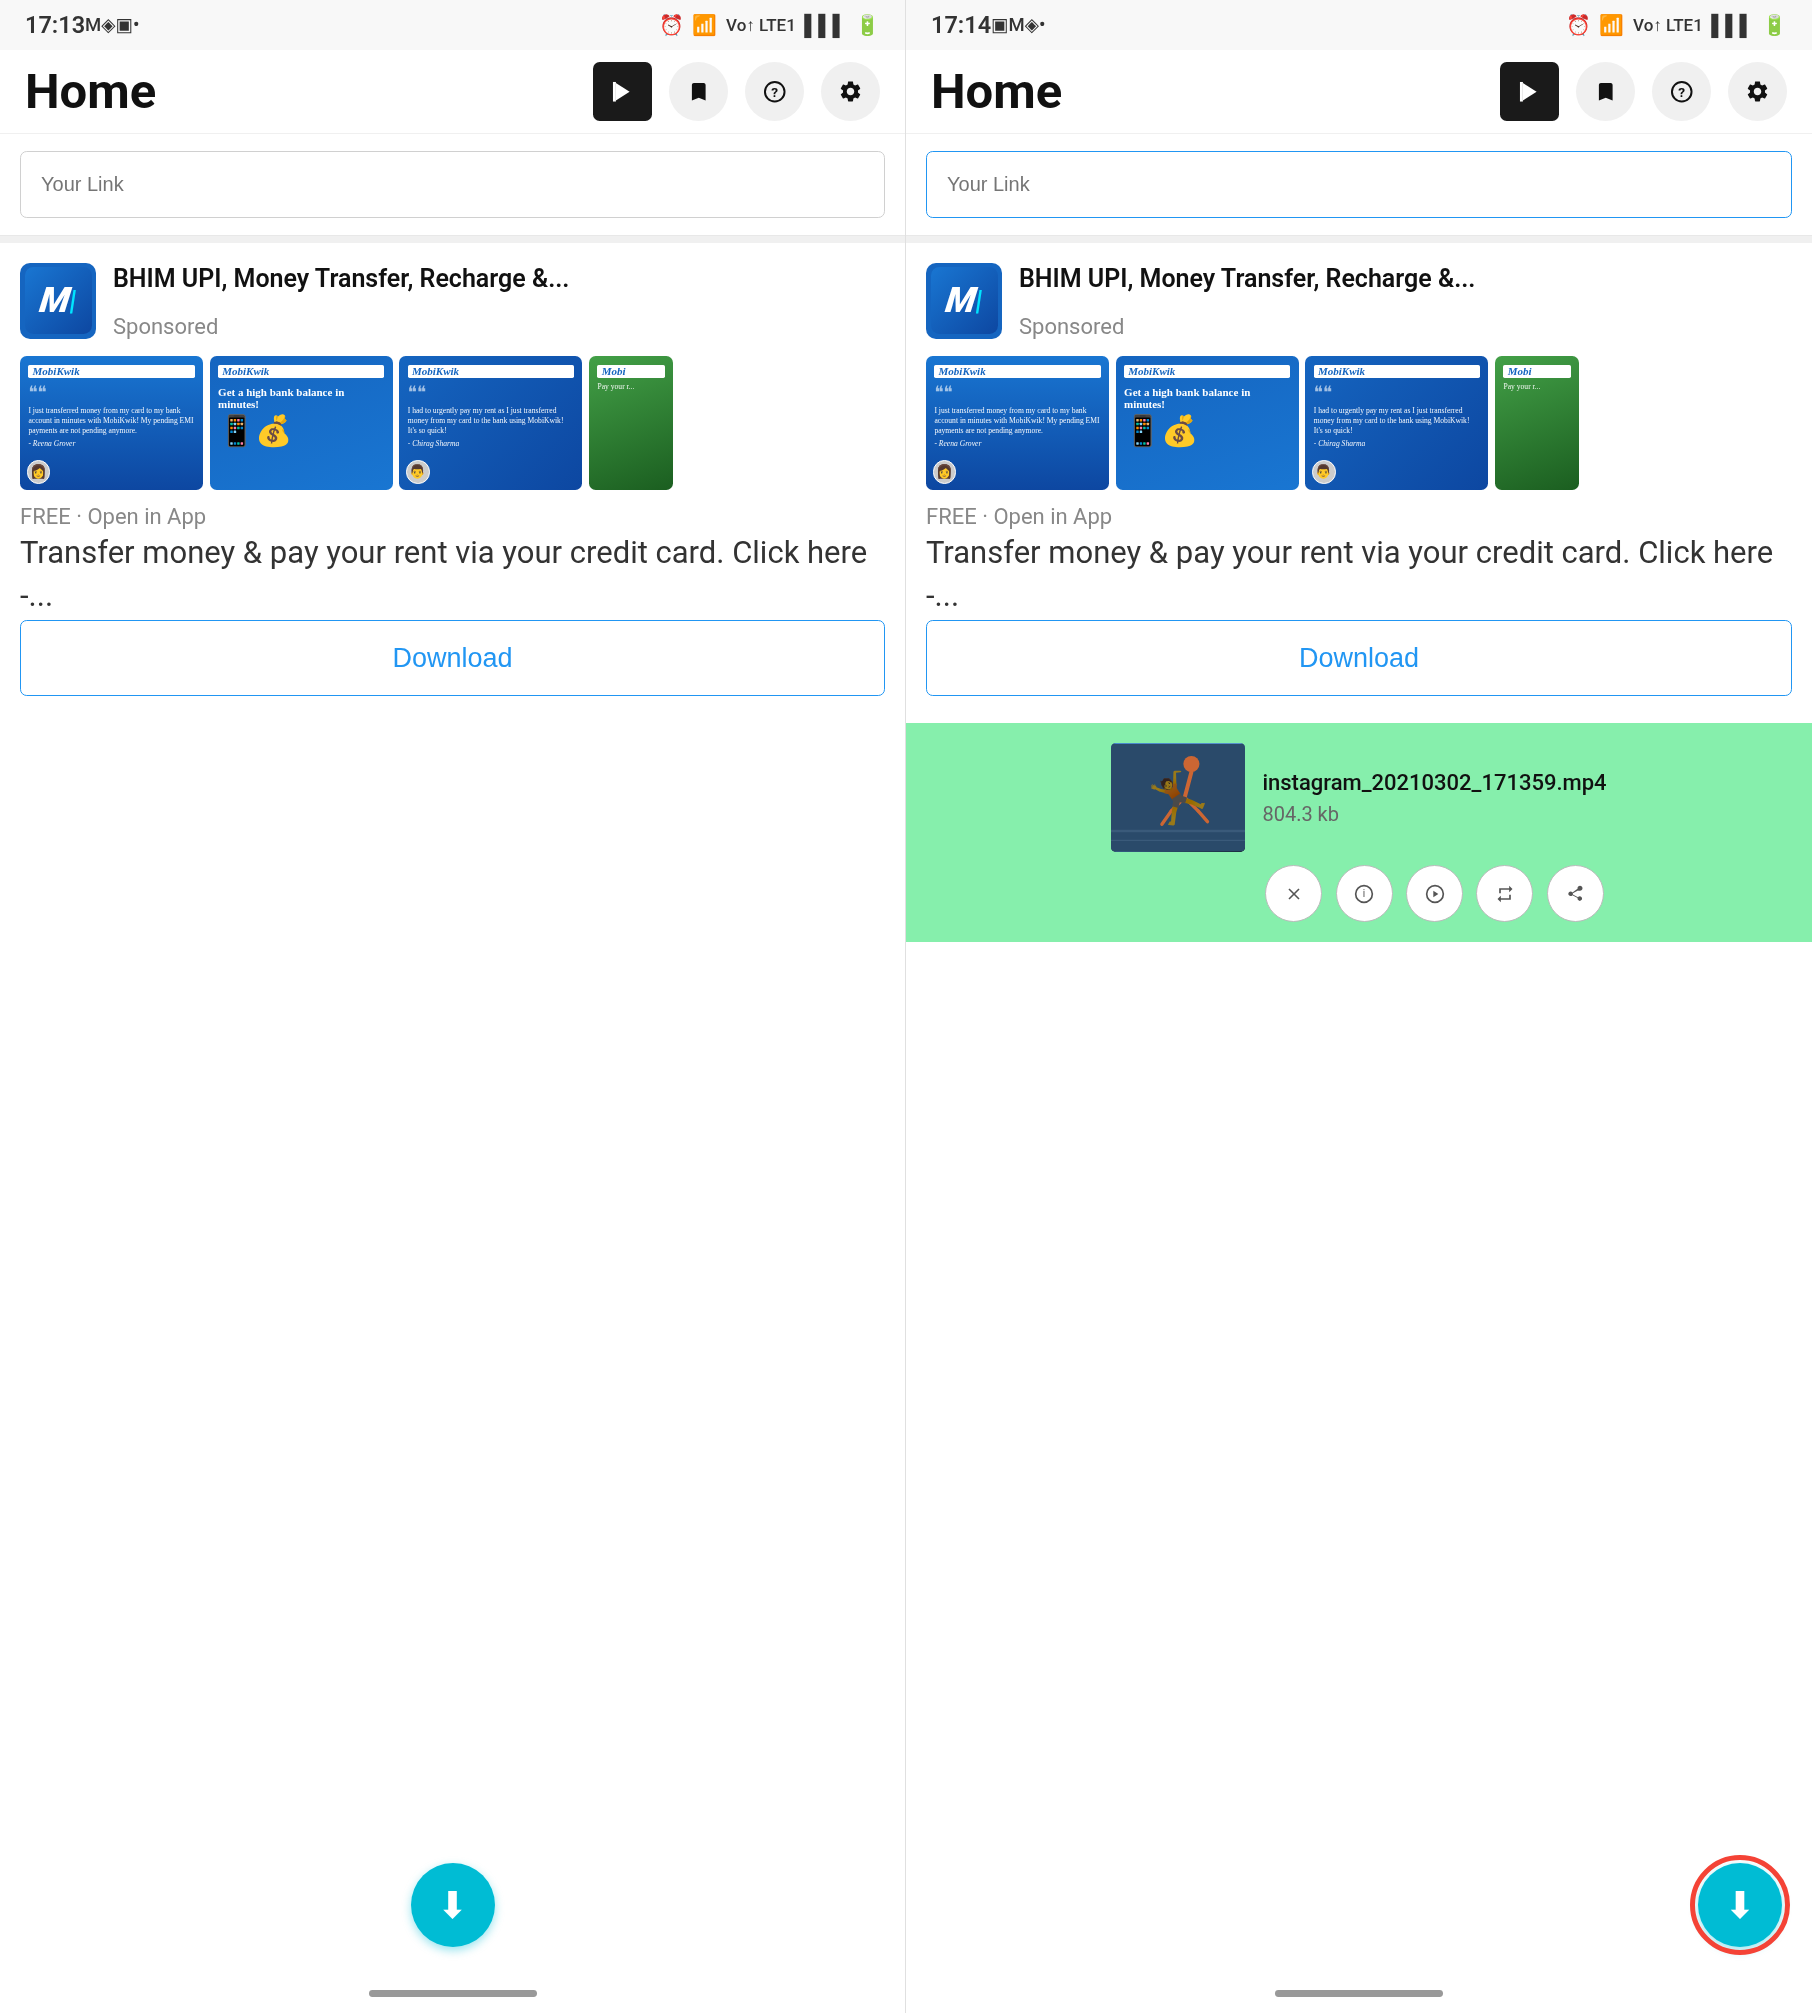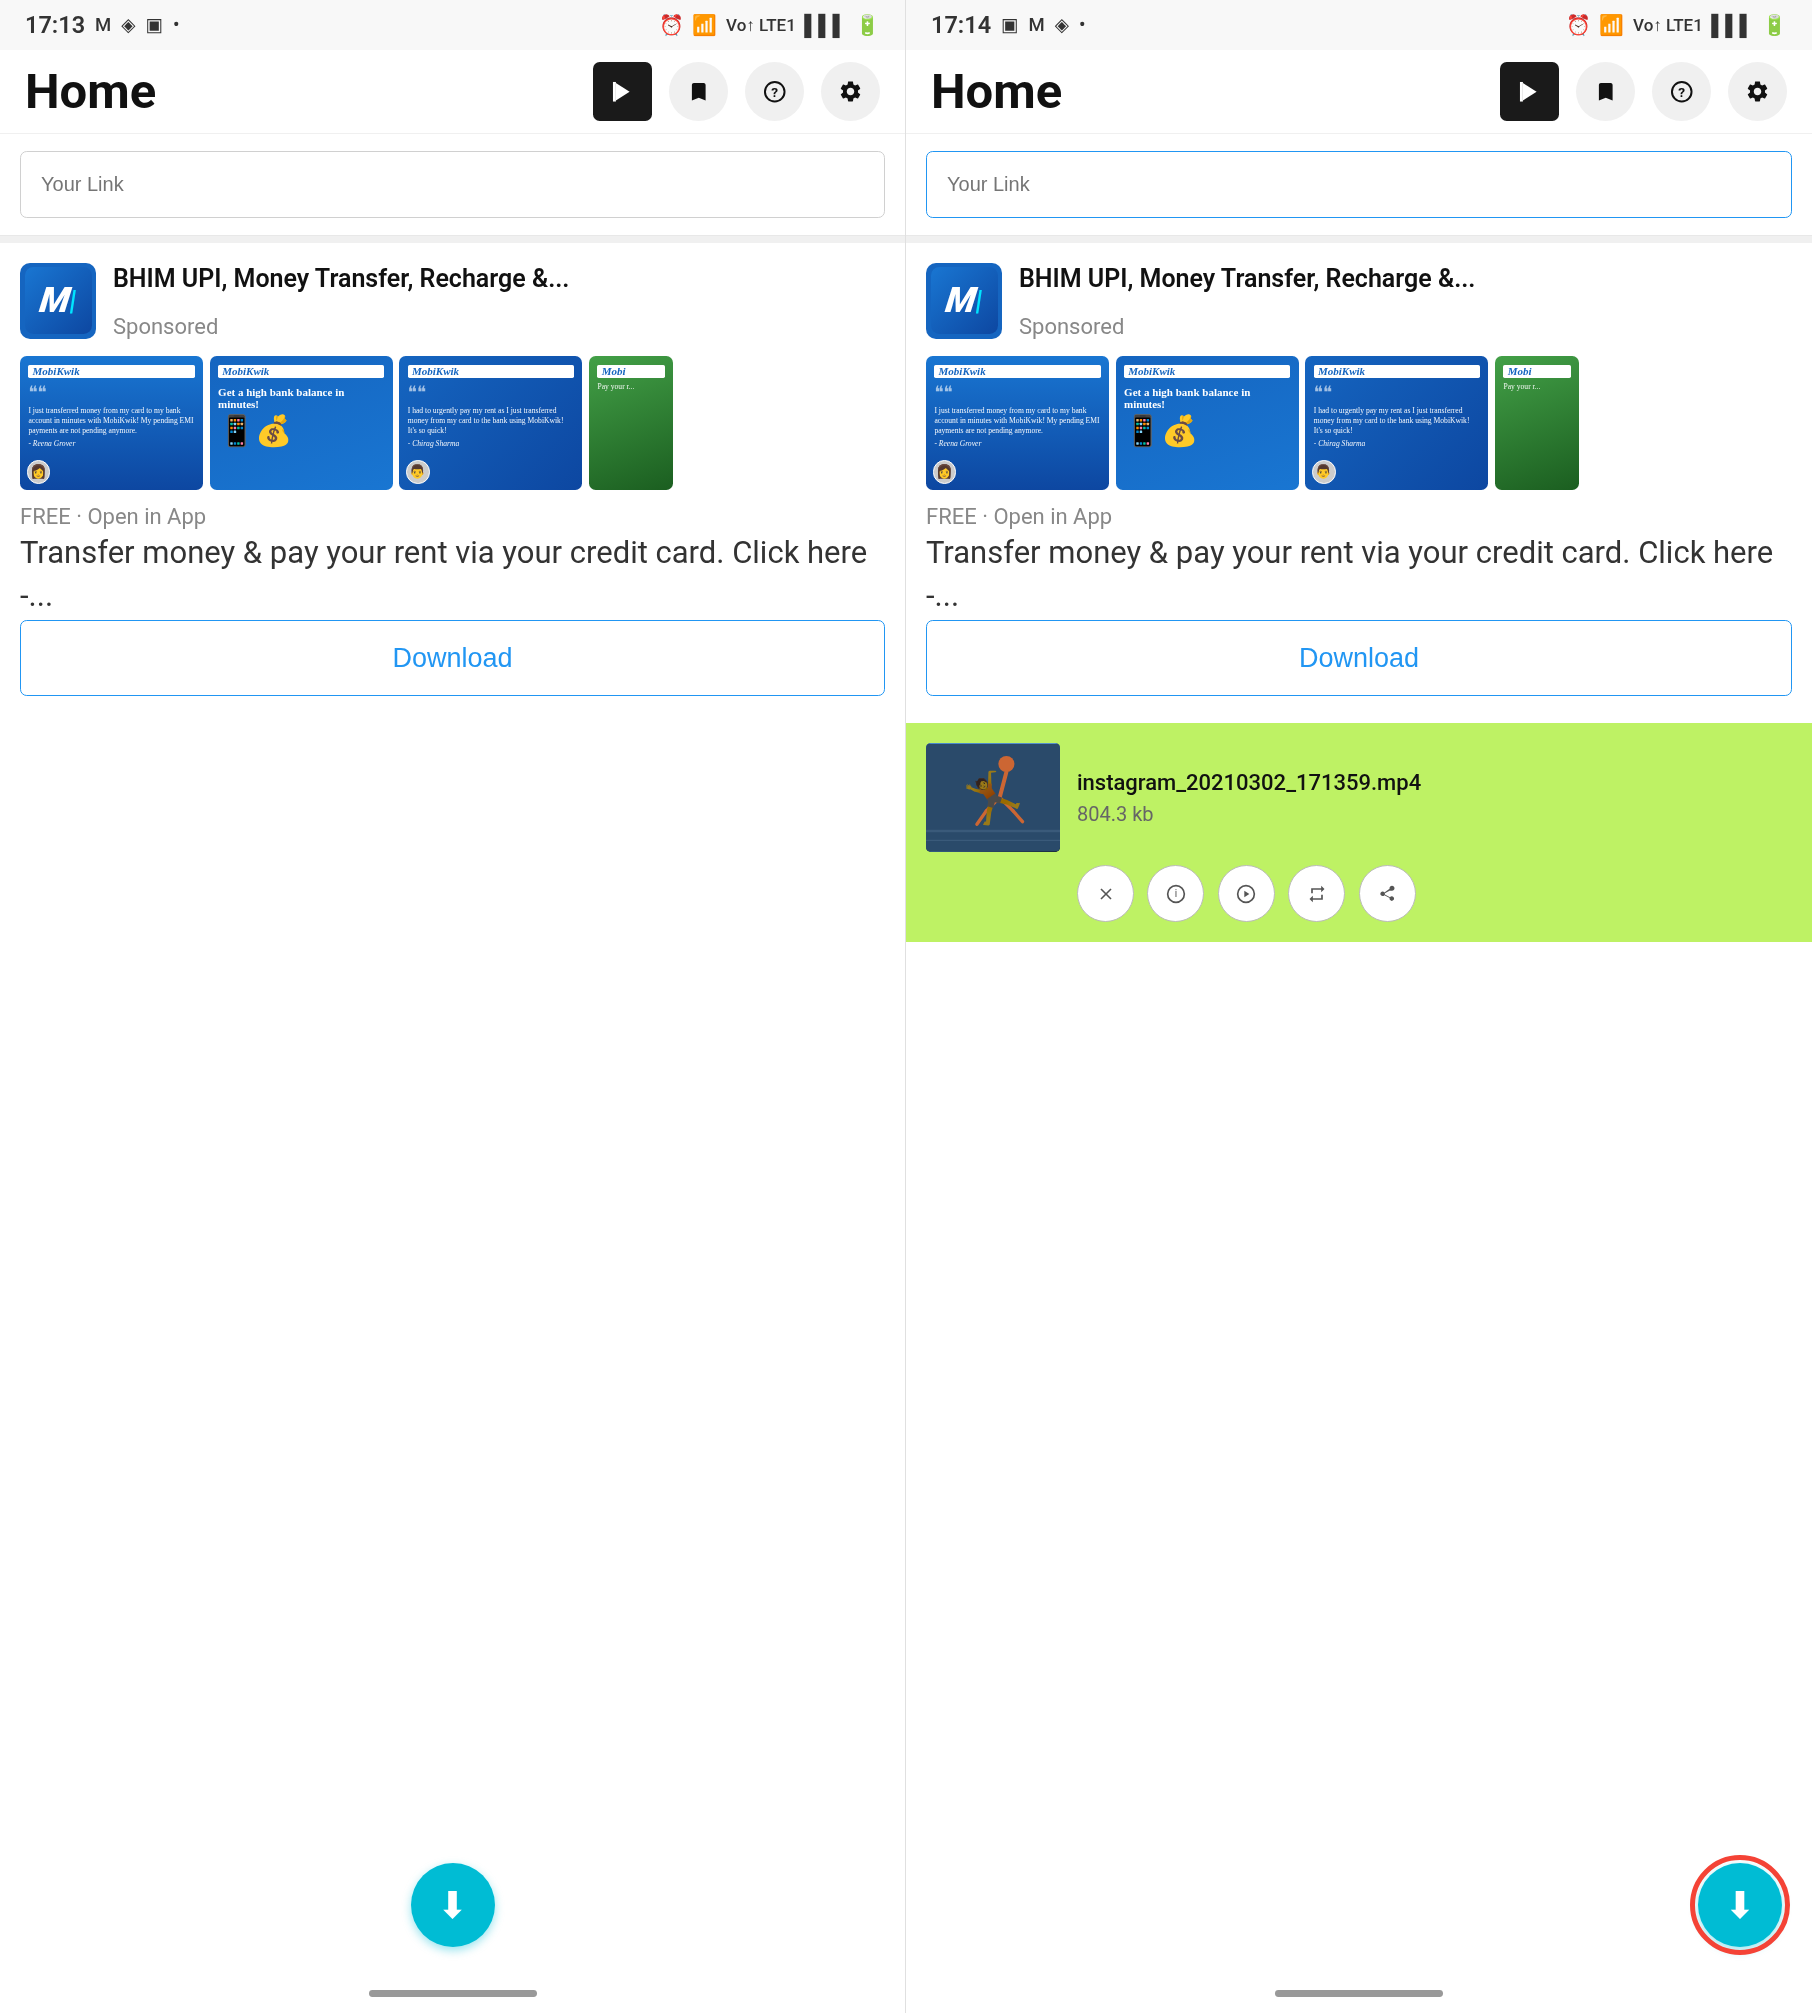--- a/index.html
+++ b/index.html
@@ -31,21 +31,20 @@
       align-items: center;
       justify-content: space-between;
       padding: 0 25px;
       font-size: 23.5px;
       font-weight: 500;
       color: #333;
     }
     .status-bar-left {
       display: flex;
       align-items: center;
-      gap: 10px;
     }
     .status-bar-right {
       display: flex;
       align-items: center;
       gap: 8.4px;
       font-size: 20px;
     }
     .status-time {
       font-weight: 600;
       font-size: 23.5px;
@@ -201,26 +200,27 @@
       font-weight: 500;
       cursor: pointer;
       display: flex;
       align-items: center;
       justify-content: center;
       margin-bottom: 20px;
     }
 
     
     .downloaded-item {
-      background: #bef264;
+      background: #86efac;
       padding: 20px;
       margin-top: 6.7px;
       display: flex;
       flex-direction: column;
       gap: 0;
+      align-items: center;
     }
     .downloaded-item-row {
       display: flex;
       align-items: center;
       gap: 17px;
     }
     .file-thumbnail {
       width: 134px;
       height: 109px;
       background: #222;

